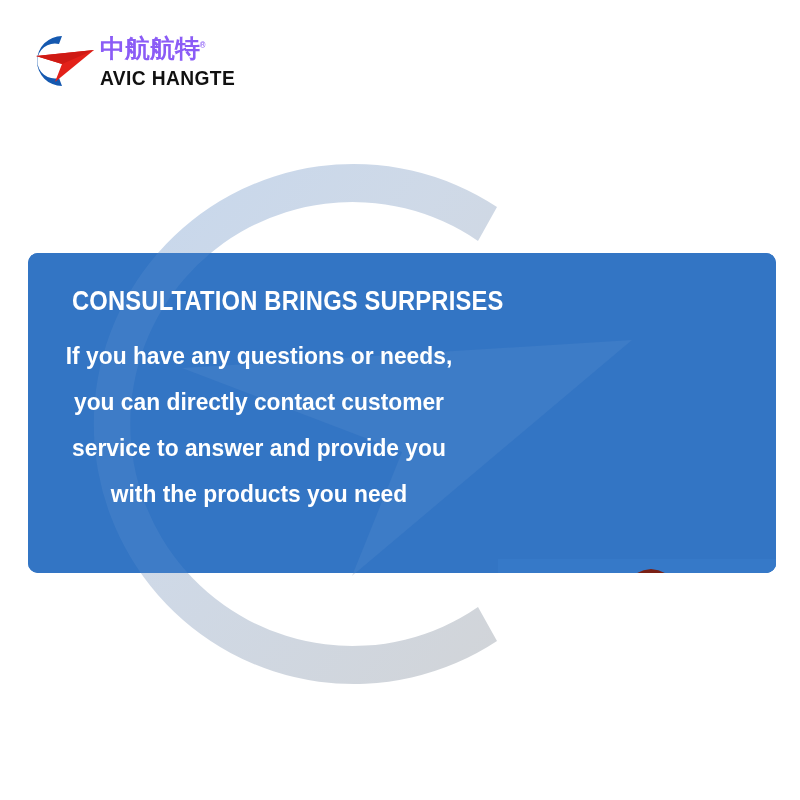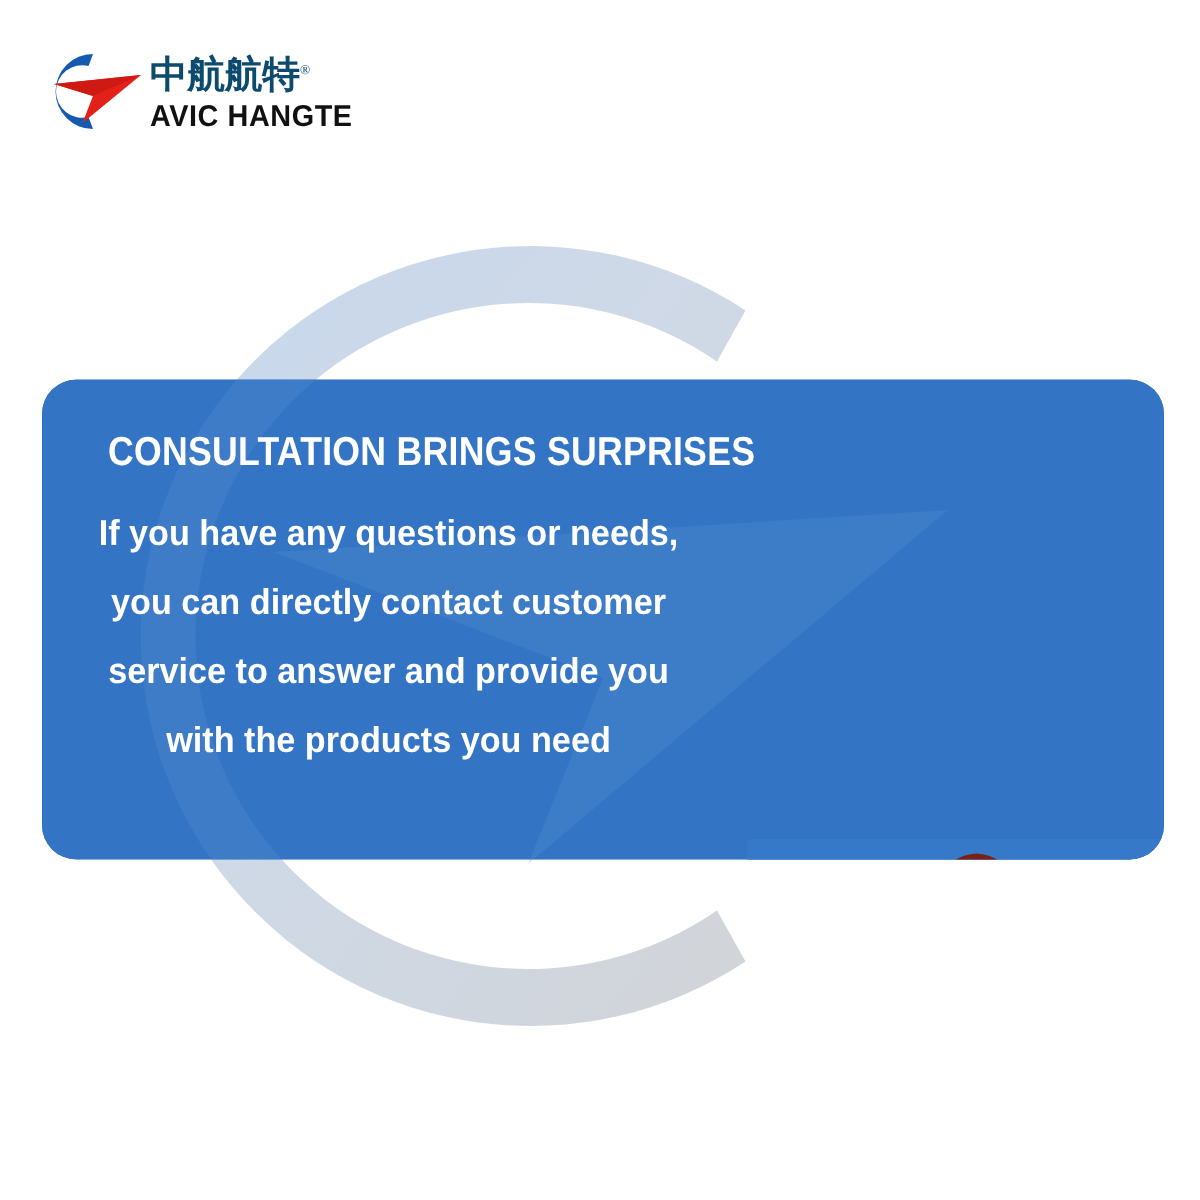--- a/index.html
+++ b/index.html
@@ -36,25 +36,25 @@
     left: 0; top: 0;
     width: 76px; height: 62px;
   }
   #logo-text {
     position: absolute;
     left: 78px;
     top: 2px;
     width: 128px;
   }
   #logo-cn {
-    font-family: Liberation Serif, serif;
+    font-family: Liberation Mono, monospace;
     font-weight: bold;
     font-size: 25px;
     line-height: 28px;
-    color: #0c4a6e;
+    color: #8b5cf6;
     letter-spacing: 0px;
     white-space: nowrap;
     position: relative;
   }
   #logo-reg {
     font-size: 9px;
     vertical-align: super;
     font-weight: normal;
   }
   #logo-en {
@@ -70,21 +70,21 @@
     margin-top: 1px;
   }
 
   
   #card {
     position: absolute;
     left: 28px;
     top: 253px;
     width: 748px;
     height: 320px;
-    border-radius: 23px;
+    border-radius: 10px;
     background: #3375c4;
     overflow: hidden;
   }
   #card-sheen {
     position: absolute;
     left: 0; top: 0; right: 0; bottom: 0;
   }
   #card-body {
     position: absolute;
     left: 0; top: 0;

